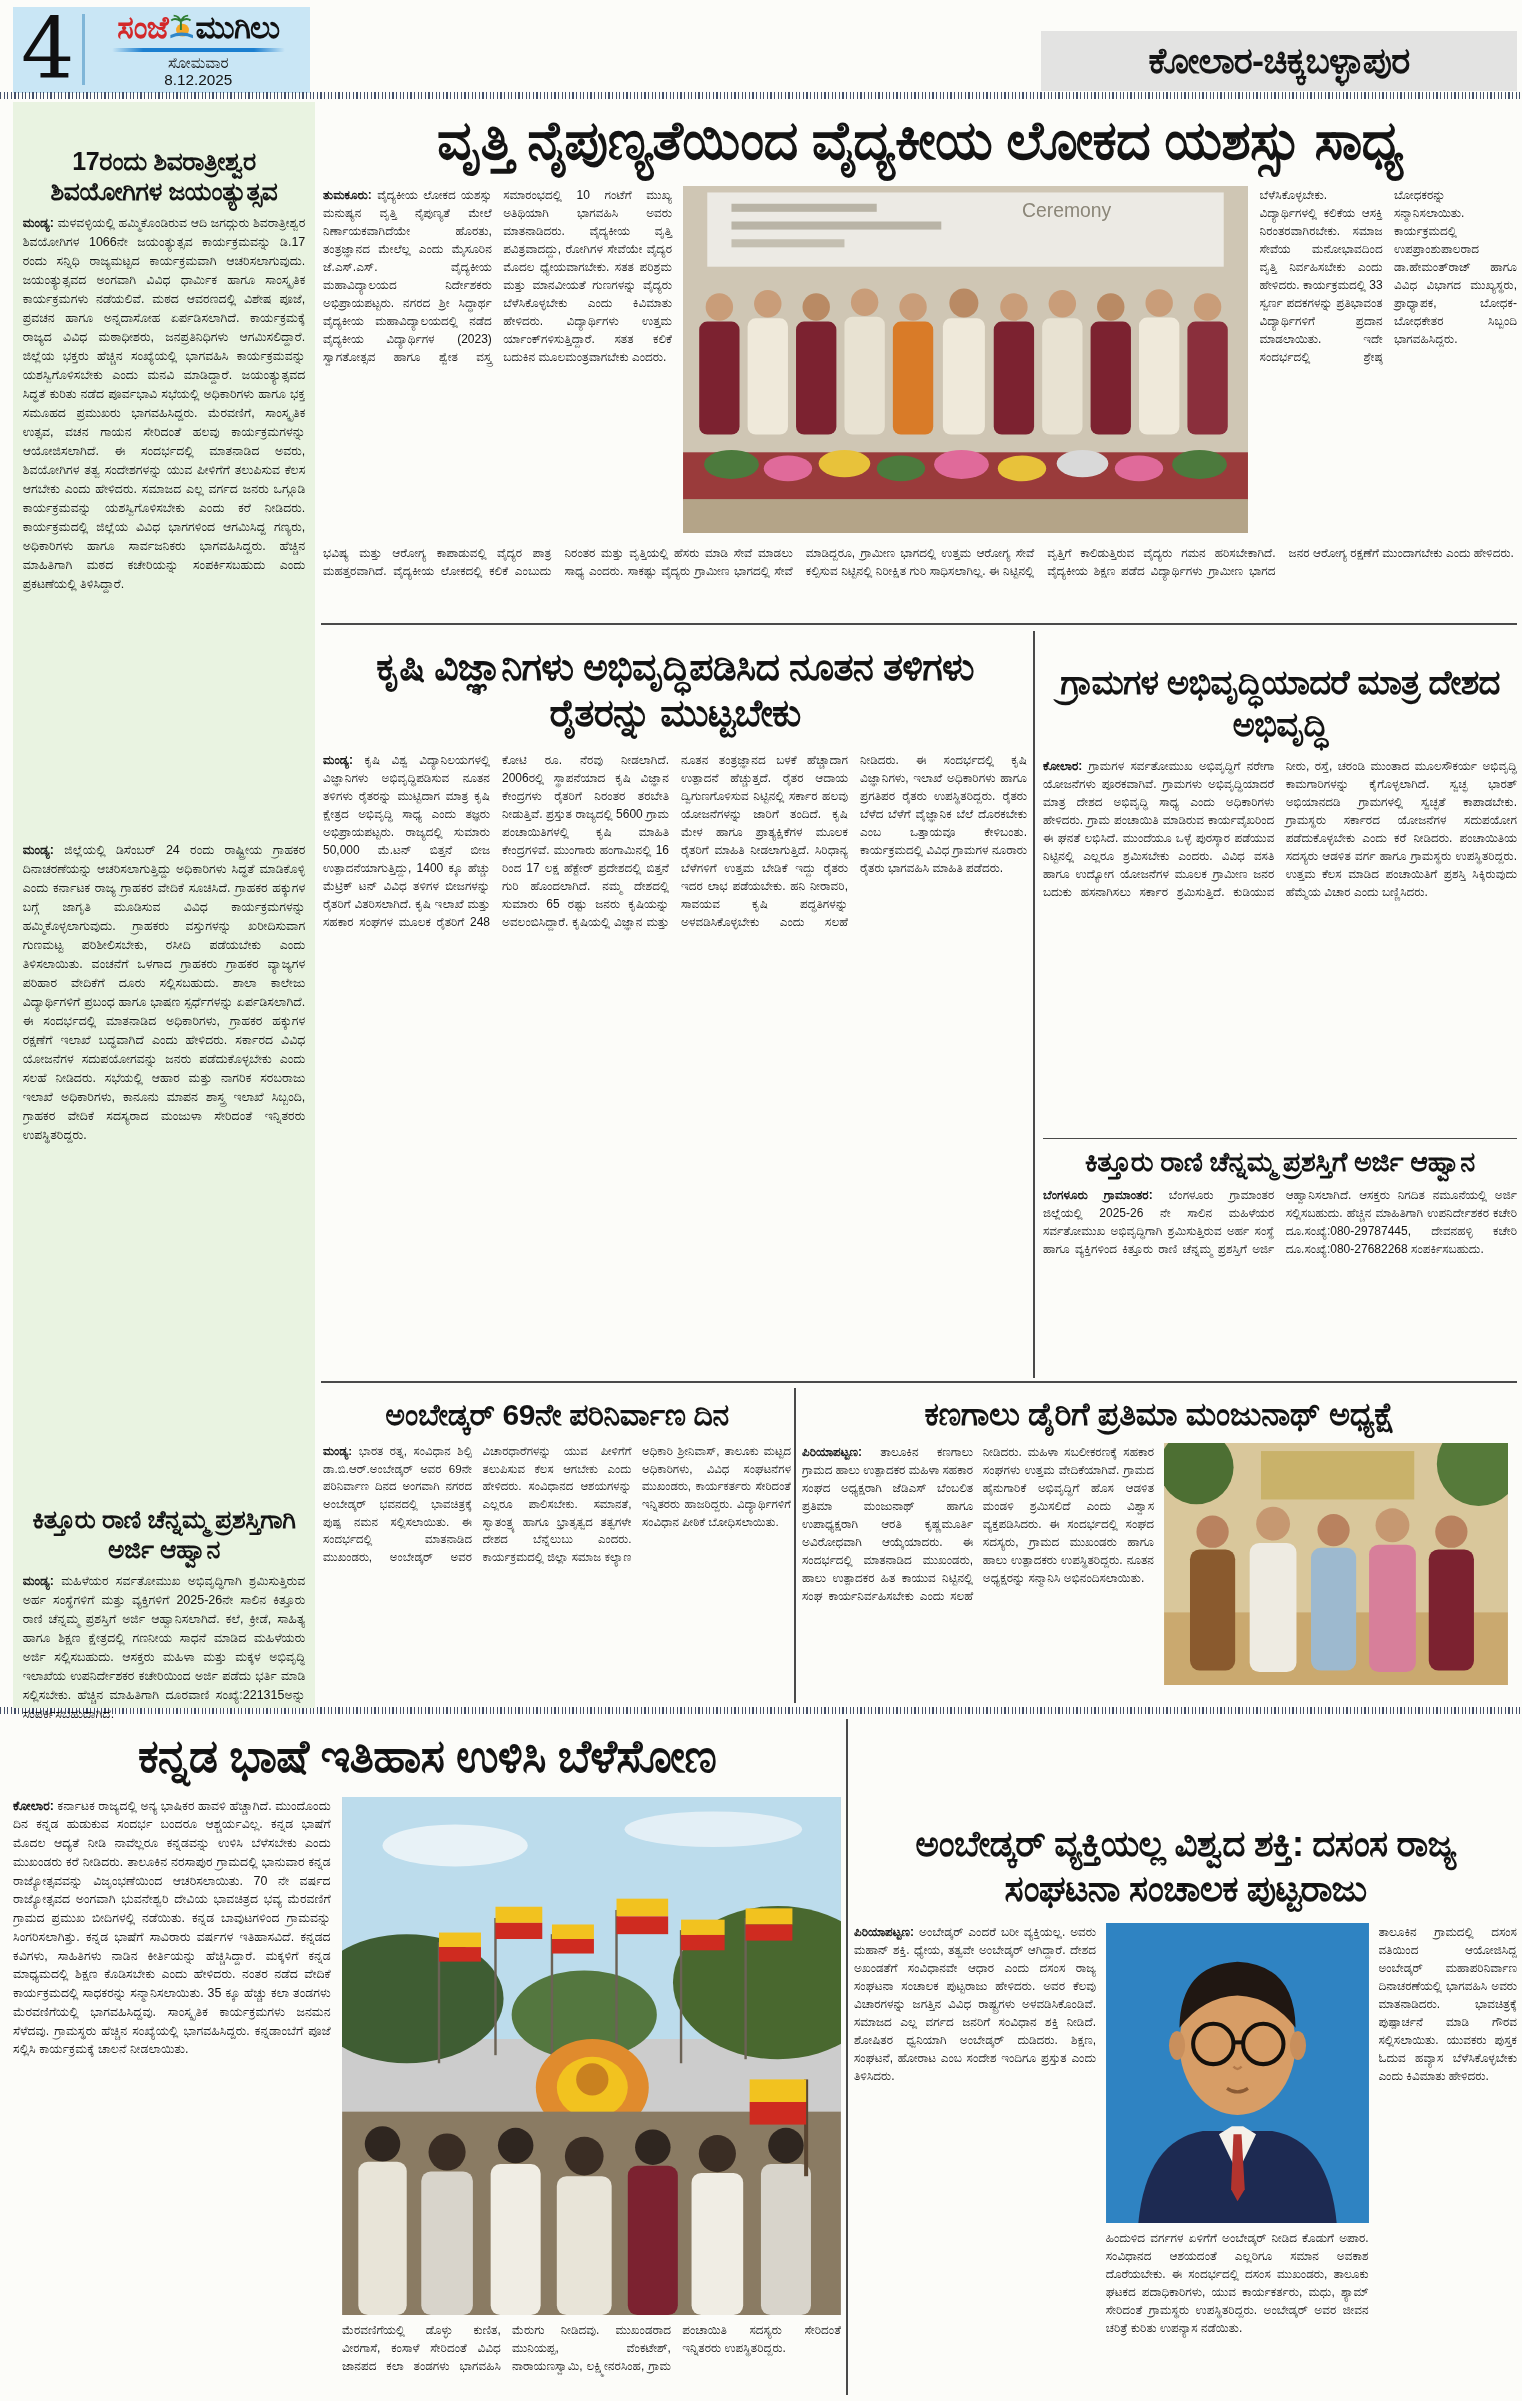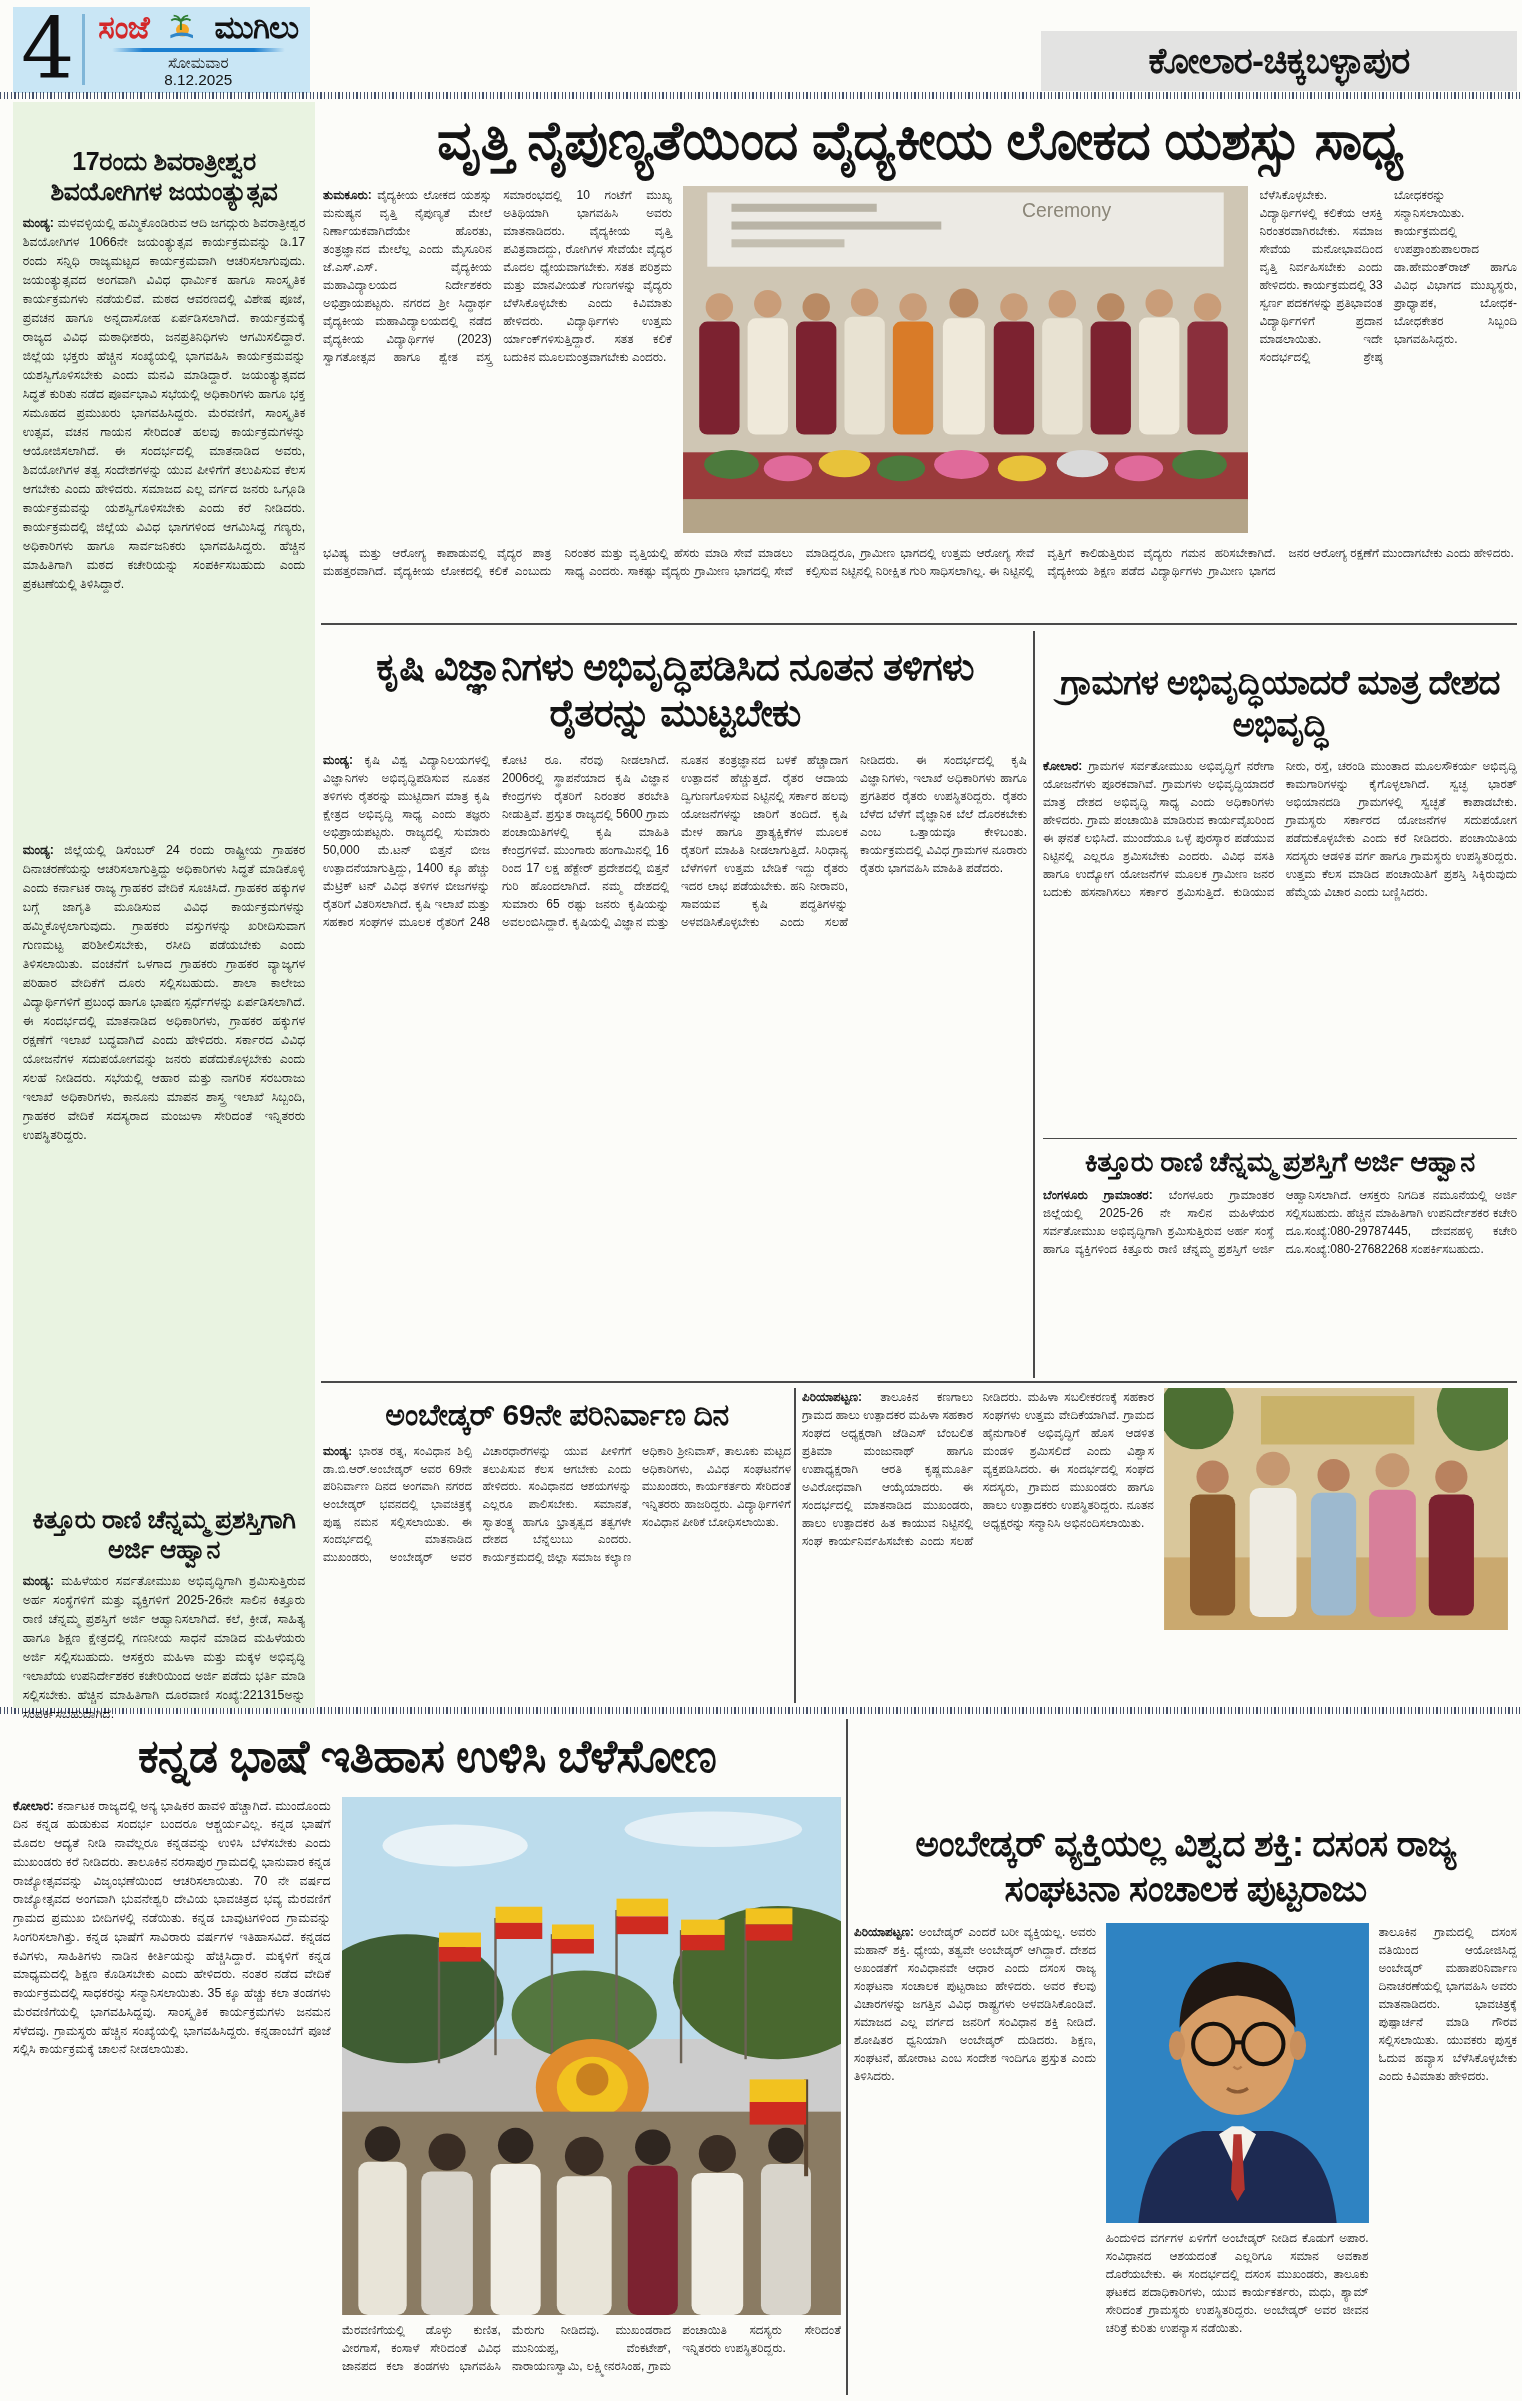--- a/index.html
+++ b/index.html
@@ -4,21 +4,21 @@
 <style>
   html,body{margin:0;padding:0;background:#d8d8d4;}
   .page{position:relative;width:1523px;height:2401px;background:#fcfcf9;overflow:hidden;
         font-family:"Liberation Sans","DejaVu Sans",sans-serif;color:#141414;}
   
   .masthead{position:absolute;left:13px;top:6.5px;width:297px;height:86px;background:#c9e6f5;
             display:flex;align-items:center;padding:3.2px 8px;box-sizing:border-box;}
   .pagenum{font-family:"DejaVu Serif","Liberation Serif",serif;font-size:84px;line-height:.92;font-weight:400;color:#101010;}
   .mast-divider{width:2.4px;align-self:stretch;background:#7fb6d8;margin:4.8px 9.7px 4.8px 8px;}
   .mast-right{flex:1;display:flex;flex-direction:column;align-items:center;justify-content:center;}
-  .logo-row{display:flex;align-items:center;gap:19px;}
+  .logo-row{display:flex;align-items:center;gap:0;}
   .logo-first{color:#d3282a;font-weight:bold;font-size:31px;letter-spacing:-0.8px;}
   .logo-second{color:#121212;font-weight:bold;font-size:31px;letter-spacing:-0.8px;}
   .logo-line{width:173px;height:4px;border-radius:2.4px;margin:1.6px 0 2.4px;
              background:linear-gradient(90deg,rgba(26,127,208,0),#1a7fd0 18%,#1a7fd0 82%,rgba(26,127,208,0));}
   .mast-day{font-size:15.3px;line-height:1.15;}
   .mast-date{font-size:15.3px;line-height:1.15;}
   
   .region{position:absolute;left:1041px;top:31px;width:476px;height:60px;background:#e3e3e2;
           display:flex;align-items:center;justify-content:center;font-size:36px;font-weight:bold;letter-spacing:-0.8px;}
   
@@ -225,20 +225,21 @@
 
   <div class="parinirvana">
     <div class="pv-head">ಅಂಬೇಡ್ಕರ್ 69ನೇ ಪರಿನಿರ್ವಾಣ ದಿನ</div>
     <div class="pv-body body-txt">
       <span class="dl">ಮಂಡ್ಯ:</span>
       <span>ಭಾರತ ರತ್ನ, ಸಂವಿಧಾನ ಶಿಲ್ಪಿ ಡಾ.ಬಿ.ಆರ್.ಅಂಬೇಡ್ಕರ್ ಅವರ 69ನೇ ಪರಿನಿರ್ವಾಣ ದಿನದ ಅಂಗವಾಗಿ ನಗರದ ಅಂಬೇಡ್ಕರ್ ಭವನದಲ್ಲಿ ಭಾವಚಿತ್ರಕ್ಕೆ ಪುಷ್ಪ ನಮನ ಸಲ್ಲಿಸಲಾಯಿತು. ಈ ಸಂದರ್ಭದಲ್ಲಿ ಮಾತನಾಡಿದ ಮುಖಂಡರು, ಅಂಬೇಡ್ಕರ್ ಅವರ ವಿಚಾರಧಾರೆಗಳನ್ನು ಯುವ ಪೀಳಿಗೆಗೆ ತಲುಪಿಸುವ ಕೆಲಸ ಆಗಬೇಕು ಎಂದು ಹೇಳಿದರು. ಸಂವಿಧಾನದ ಆಶಯಗಳನ್ನು ಎಲ್ಲರೂ ಪಾಲಿಸಬೇಕು. ಸಮಾನತೆ, ಸ್ವಾತಂತ್ರ್ಯ ಹಾಗೂ ಭ್ರಾತೃತ್ವದ ತತ್ವಗಳೇ ದೇಶದ ಬೆನ್ನೆಲುಬು ಎಂದರು. ಕಾರ್ಯಕ್ರಮದಲ್ಲಿ ಜಿಲ್ಲಾ ಸಮಾಜ ಕಲ್ಯಾಣ ಅಧಿಕಾರಿ ಶ್ರೀನಿವಾಸ್, ತಾಲೂಕು ಮಟ್ಟದ ಅಧಿಕಾರಿಗಳು, ವಿವಿಧ ಸಂಘಟನೆಗಳ ಮುಖಂಡರು, ಕಾರ್ಯಕರ್ತರು ಸೇರಿದಂತೆ ಇನ್ನಿತರರು ಹಾಜರಿದ್ದರು. ವಿದ್ಯಾರ್ಥಿಗಳಿಗೆ ಸಂವಿಧಾನ ಪೀಠಿಕೆ ಬೋಧಿಸಲಾಯಿತು.</span>
     </div>
   </div>
 
   <div class="dairy">
+    <div class="dy-head">ಕಣಗಾಲು ಡೈರಿಗೆ ಪ್ರತಿಮಾ ಮಂಜುನಾಥ್ ಅಧ್ಯಕ್ಷೆ</div>
     <div class="dy-row">
       <div class="dy-body body-txt">
         <span class="dl">ಪಿರಿಯಾಪಟ್ಟಣ:</span>
         <span>ತಾಲೂಕಿನ ಕಣಗಾಲು ಗ್ರಾಮದ ಹಾಲು ಉತ್ಪಾದಕರ ಮಹಿಳಾ ಸಹಕಾರ ಸಂಘದ ಅಧ್ಯಕ್ಷರಾಗಿ ಜೆಡಿಎಸ್ ಬೆಂಬಲಿತ ಪ್ರತಿಮಾ ಮಂಜುನಾಥ್ ಹಾಗೂ ಉಪಾಧ್ಯಕ್ಷರಾಗಿ ಆರತಿ ಕೃಷ್ಣಮೂರ್ತಿ ಅವಿರೋಧವಾಗಿ ಆಯ್ಕೆಯಾದರು. ಈ ಸಂದರ್ಭದಲ್ಲಿ ಮಾತನಾಡಿದ ಮುಖಂಡರು, ಹಾಲು ಉತ್ಪಾದಕರ ಹಿತ ಕಾಯುವ ನಿಟ್ಟಿನಲ್ಲಿ ಸಂಘ ಕಾರ್ಯನಿರ್ವಹಿಸಬೇಕು ಎಂದು ಸಲಹೆ ನೀಡಿದರು. ಮಹಿಳಾ ಸಬಲೀಕರಣಕ್ಕೆ ಸಹಕಾರ ಸಂಘಗಳು ಉತ್ತಮ ವೇದಿಕೆಯಾಗಿವೆ. ಗ್ರಾಮದ ಹೈನುಗಾರಿಕೆ ಅಭಿವೃದ್ಧಿಗೆ ಹೊಸ ಆಡಳಿತ ಮಂಡಳಿ ಶ್ರಮಿಸಲಿದೆ ಎಂದು ವಿಶ್ವಾಸ ವ್ಯಕ್ತಪಡಿಸಿದರು. ಈ ಸಂದರ್ಭದಲ್ಲಿ ಸಂಘದ ಸದಸ್ಯರು, ಗ್ರಾಮದ ಮುಖಂಡರು ಹಾಗೂ ಹಾಲು ಉತ್ಪಾದಕರು ಉಪಸ್ಥಿತರಿದ್ದರು. ನೂತನ ಅಧ್ಯಕ್ಷರನ್ನು ಸನ್ಮಾನಿಸಿ ಅಭಿನಂದಿಸಲಾಯಿತು.</span>
       </div>
       <div class="photo" style="width:344px;height:242px;">
         <svg width="344" height="242" viewBox="0 0 426 300">
           <rect width="426" height="300" fill="#d9c79b"></rect>
           <rect y="210" width="426" height="90" fill="#caa96f"></rect>
           <circle cx="40" cy="30" r="46" fill="#4d6f33"></circle>

